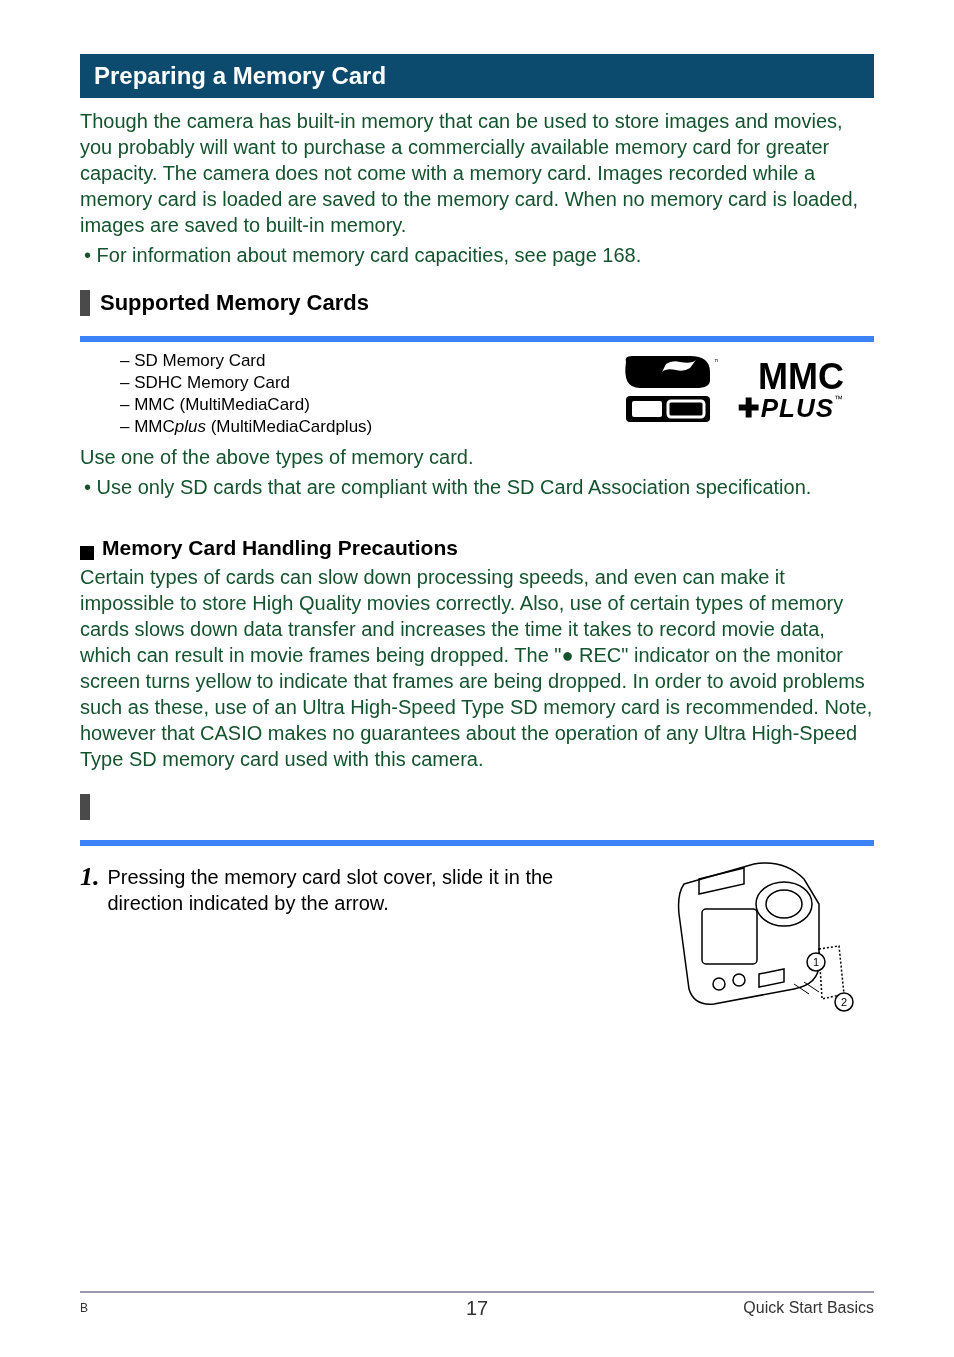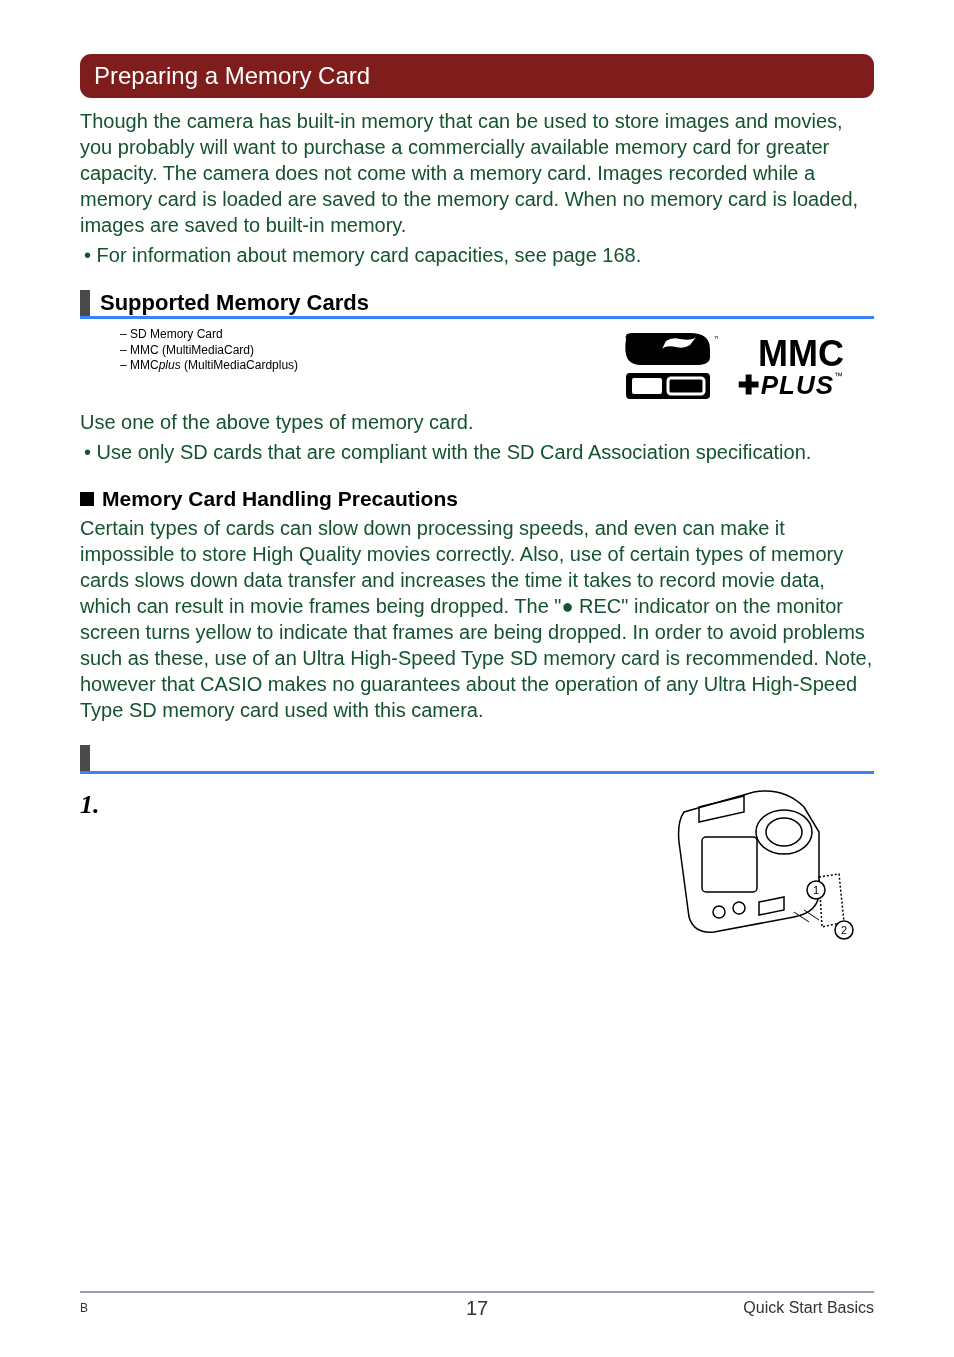--- a/index.html
+++ b/index.html
@@ -9,27 +9,26 @@
     }
     body {
       font-family: Arial, Helvetica, sans-serif;
       background: #ffffff;
       width: 954px;
       height: 1357px;
       position: relative;
       padding: 54px 80px 0 80px;
     }
     .section-header {
-      background: #7f1d1d;
+      background: #0c4a6e;
       color: #ffffff;
       font-size: 24px;
-      font-weight: normal;
+      font-weight: bold;
       padding: 8px 14px;
       margin-bottom: 10px;
-      border-radius: 11px;
     }
     .body-text {
       font-size: 20px;
       line-height: 1.3;
       color: #14532d;
       margin-bottom: 4px;
     }
     .bullet-line {
       font-size: 20px;
       line-height: 1.3;
@@ -38,37 +37,37 @@
     }
     .sub-heading-container {
       margin-top: 22px;
       margin-bottom: 8px;
     }
     .sub-heading {
       font-size: 22px;
       font-weight: bold;
       display: flex;
       align-items: center;
-      border-bottom: 3px solid #3b82f6;
-      padding-bottom: 0;
+      border-bottom: 6px solid #3b82f6;
+      padding-bottom: 20px;
     }
     .sub-heading .bar {
       display: inline-block;
       width: 10px;
       height: 26px;
       background: #4a4a4a;
       margin-right: 10px;
     }
     .cards-row {
       display: flex;
       justify-content: space-between;
       align-items: flex-start;
     }
     .card-list {
-      font-size: 12px;
+      font-size: 17px;
       line-height: 1.3;
       padding-left: 40px;
     }
     .card-list .dash-item::before{
       content: "– ";
     }
     .logos {
       display: flex;
       align-items: center;
       gap: 20px;
@@ -100,24 +99,24 @@
       font-style: normal;
     }
     .tm {
       font-size: 9px;
       vertical-align: top;
       font-weight: normal;
     }
     .sub-sub-heading {
       font-size: 21px;
       font-weight: bold;
-      margin-top: 22px;
+      margin-top: 36px;
       margin-bottom: 4px;
       display: flex;
-      align-items: center;
+      align-items: flex-end;
     }
     .sub-sub-heading .square {
       display: inline-block;
       width: 14px;
       height: 14px;
       background: #000;
       margin-right: 8px;
     }
     .step-row {
       display: flex;
@@ -187,20 +186,21 @@
 <div class="sub-heading-container">
   <div class="sub-heading">
     <span class="bar"></span>
     <span>Supported Memory Cards</span>
   </div>
 </div>
 
 <div class="cards-row">
   <div class="card-list">
     <div class="dash-item"><span>SD Memory Card</span></div>
+    <div class="dash-item"><span>SDHC Memory Card</span></div>
     <div class="dash-item"><span>MMC (MultiMediaCard)</span></div>
     <div class="dash-item"><span>MMC</span><i>plus</i><span> (MultiMediaCardplus)</span></div>
   </div>
   <div class="logos">
     <svg class="sd-logo" viewBox="0 0 100 72">
       <path d="M 8 8 Q 6 2 14 2 L 72 2 Q 92 2 92 18 L 92 26 Q 92 34 78 34 L 22 34 Q 4 34 8 8 Z" fill="#000"></path>
       <path d="M 48 10 Q 54 6 62 8 Q 74 10 78 6 L 72 14 Q 66 18 58 16 Q 48 14 44 18 Z" fill="#fff"></path>
       <text x="96" y="10" font-size="7" fill="#000">™</text>
       <rect x="8" y="42" width="84" height="26" rx="4" fill="#000"></rect>
       <rect x="14" y="47" width="30" height="16" rx="2" fill="#fff"></rect>
@@ -225,20 +225,21 @@
 <div class="sub-heading-container">
   <div class="sub-heading">
     <span class="bar"></span>
   </div>
 </div>
 
 <div class="step-col">
   <div class="step-row" style="flex:1">
     <div class="step-num">1.</div>
     <div class="step-content">
+      <div>Pressing the memory card slot cover, slide it in the direction indicated by the arrow.</div>
     </div>
   </div>
   <svg class="camera-svg" viewBox="0 0 230 170">
     <g fill="none" stroke="#000" stroke-width="1.5">
       <path d="M 40 30 L 110 10 Q 140 5 160 25 L 175 50 L 175 110 Q 175 130 150 135 L 70 150 Q 50 152 45 135 L 35 60 Q 33 40 40 30 Z"></path>
       <ellipse cx="140" cy="50" rx="28" ry="22"></ellipse>
       <ellipse cx="140" cy="50" rx="18" ry="14"></ellipse>
       <rect x="58" y="55" width="55" height="55" rx="4"></rect>
       <path d="M 55 25 L 100 14 L 100 30 L 55 40 Z"></path>
       <circle cx="75" cy="130" r="6"></circle>

